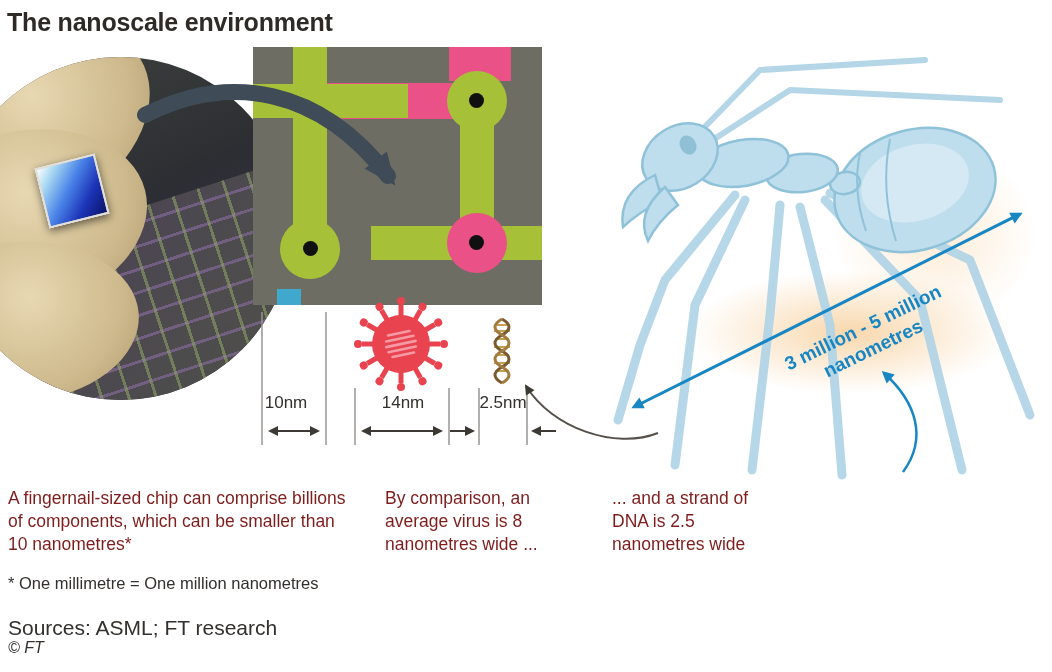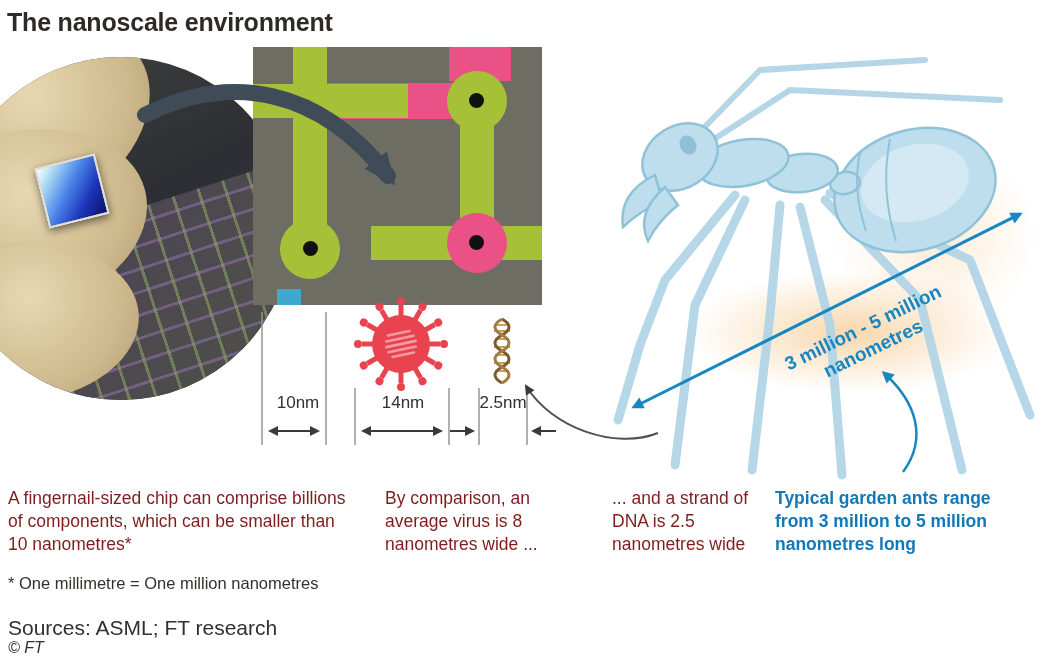--- a/index.html
+++ b/index.html
@@ -198,31 +198,30 @@
         <line x1="-8" y1="-2" x2="8" y2="-2"></line>
         <line x1="-7" y1="6" x2="7" y2="6"></line>
         <line x1="-8" y1="14" x2="8" y2="14"></line>
         <line x1="-7" y1="22" x2="7" y2="22"></line>
       </g>
       <path d="M0,-30 Q14,-22 0,-14 Q-14,-6 0,2 Q14,10 0,18 Q-14,26 0,34" stroke="#7a5a2f" stroke-width="3" fill="none"></path>
       <path d="M0,-30 Q-14,-22 0,-14 Q14,-6 0,2 Q-14,10 0,18 Q14,26 0,34" stroke="#a07c40" stroke-width="3" fill="none"></path>
     </g>
   </svg>
 
-  <div class="abs mlabel" style="left:266px; top:393px; width:64px;text-align:center;">10nm</div>
+  <div class="abs mlabel" style="left:254px; top:393px; width:64px;text-align:center;">10nm</div>
   <div class="abs mlabel" style="left:357px; top:393px; width:92px;">14nm</div>
   <div class="abs mlabel" style="left:467px; top:393px; width:72px;">2.5nm</div>
 
   <div class="abs antlabel" style="left:868px; top:338px;">
     <div>3 million - 5 million</div>
     <div>nanometres</div>
   </div>
 
   <div class="abs caption" style="left:8px;   top:487px; width:348px;">A fingernail-sized chip can comprise billions of components, which can be smaller than 10 nanometres*</div>
   <div class="abs caption" style="left:385px; top:487px; width:180px;">By comparison, an average virus is 8 nanometres wide ...</div>
   <div class="abs caption" style="left:612px; top:487px; width:170px;">... and a strand of DNA is 2.5 nanometres wide</div>
-  <div class="abs caption blue" style="left:775px; top:487px; width:250px;">Typical garden ants range from 3 million to 5 million nanometres long</div>
 
   <div class="abs foot" style="left:8px; top:574px;">* One millimetre = One million nanometres</div>
   <div class="abs src" style="left:8px; top:616px;">Sources: ASML; FT research</div>
   <div class="abs copy" style="left:8px; top:639px;">© FT</div>
 
 </div>
 
 </body></html>

